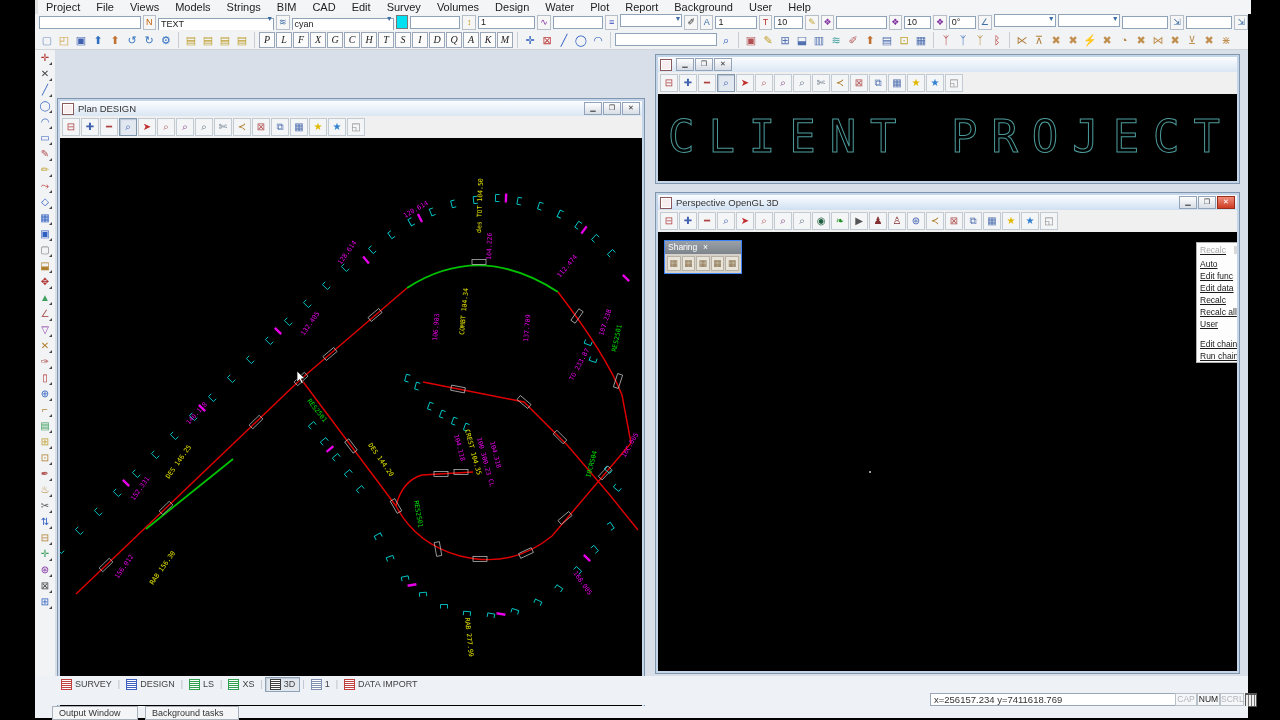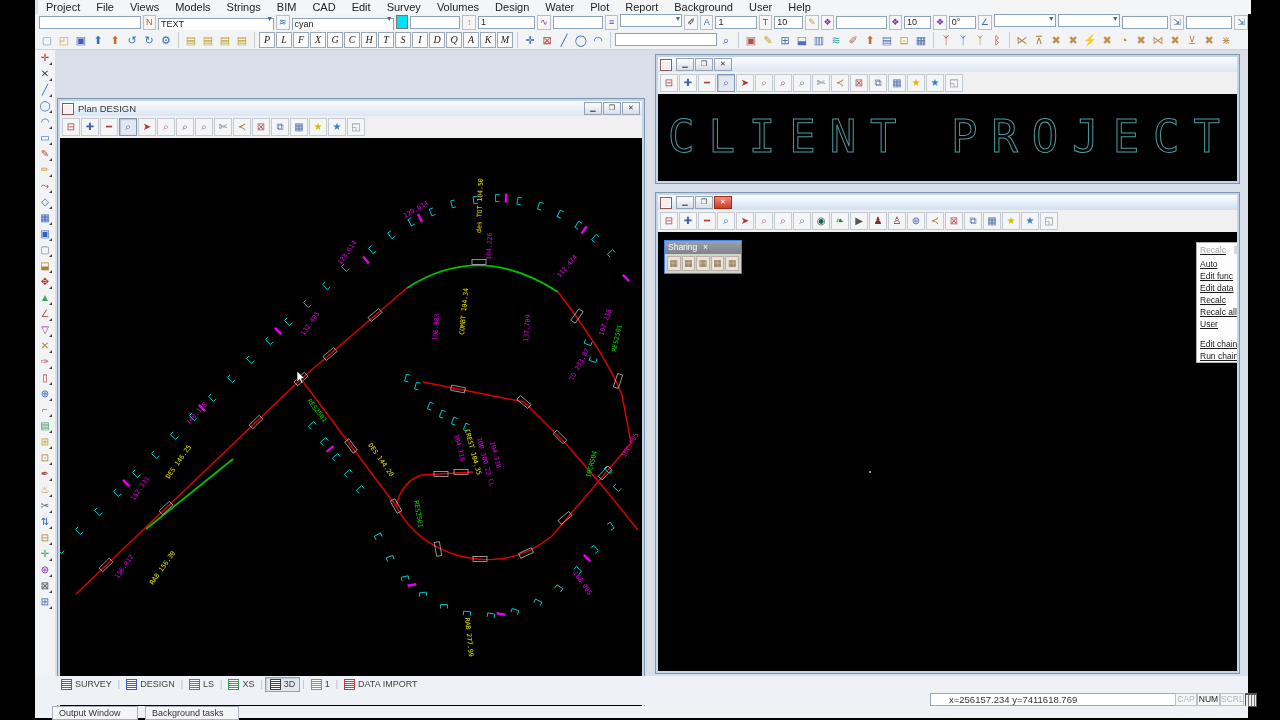--- a/index.html
+++ b/index.html
@@ -71,21 +71,21 @@
   
   #tabsrow{position:absolute;left:20px;top:676px;width:1193px;height:16px;background:#eef1f5;
     display:flex;align-items:center;font-size:9px;color:#3f3f3f;padding-left:2px;box-sizing:border-box;}
   .tab{display:flex;align-items:center;gap:3px;padding:1px 4px;cursor:default;}
   .tab.pressed{border:1px solid #8fa3b8;background:#e3e8ef;box-shadow:inset 1px 1px 1px #c2ccd8;}
   .tabicon{width:11px;height:11px;border:1px solid;box-sizing:border-box;
     background:repeating-linear-gradient(0deg,#fff 0 1px,currentColor 1px 2px);}
   .tabsep{color:#b6bcc6;padding:0 2px;}
   #statusbar{position:absolute;left:0;top:692px;width:100%;height:13px;background:#eef1f5;font-size:9.5px;}
   #coordbox{position:absolute;left:895px;top:1px;width:243px;height:11px;border:1px solid #9aa7b8;
-    background:#fff;line-height:11px;padding-left:18px;color:#333;}
+    background:#fff;line-height:11px;padding-left:3px;color:#333;}
   .lockbox{position:absolute;top:1px;height:11px;border:1px solid #b8c0ca;background:#f6f7f9;
     line-height:11px;text-align:center;font-size:8.5px;}
   #trash{position:absolute;left:1206px;top:1px;width:10px;height:11px;border:1px solid #555;
     border-top:2px solid #555;background:repeating-linear-gradient(90deg,#eee 0 2px,#777 2px 3px);}
   #bottomrow{position:absolute;left:0;top:706px;width:100%;height:12px;background:#eef1f5;}
   .botbtn{position:absolute;top:0;height:12px;border:1px solid #a8b0ba;background:#f4f5f7;
     font-size:9px;line-height:12px;padding:0 6px;color:#333;cursor:default;}
 </style>
 </head>
 <body>
@@ -445,20 +445,21 @@
       <div class="wcanvas" style="top:39px;" id="cv-p1">
         <svg width="579" height="85">
           <text id="plan1-text" x="10" y="58" font-size="44" fill="none" stroke="#4d9b9b" stroke-width="1" font-family="DejaVu Sans Mono, monospace" textLength="552" lengthAdjust="spacing">CLIENT PROJECT</text>
         </svg>
       </div>
     </div>
 
     <div class="win" id="win-3d" style="left:600px;top:142px;width:583px;height:480px;">
       <div class="tbar active">
         <span class="wicon"></span>
+        <span class="wtitle">Perspective OpenGL 3D</span>
         <span class="wbtns">
           <span class="wb">▁</span>
           <span class="wb">❐</span>
           <span class="wb close-active">✕</span>
         </span>
       </div>
       <div class="wtb" id="tb-3d">
           <span class="wtbtn" style="color: rgb(176, 64, 64);">⊟</span>
           <span class="wtbtn" style="color: rgb(64, 96, 176);">✚</span>
           <span class="wtbtn" style="color: rgb(176, 64, 64);">━</span>

